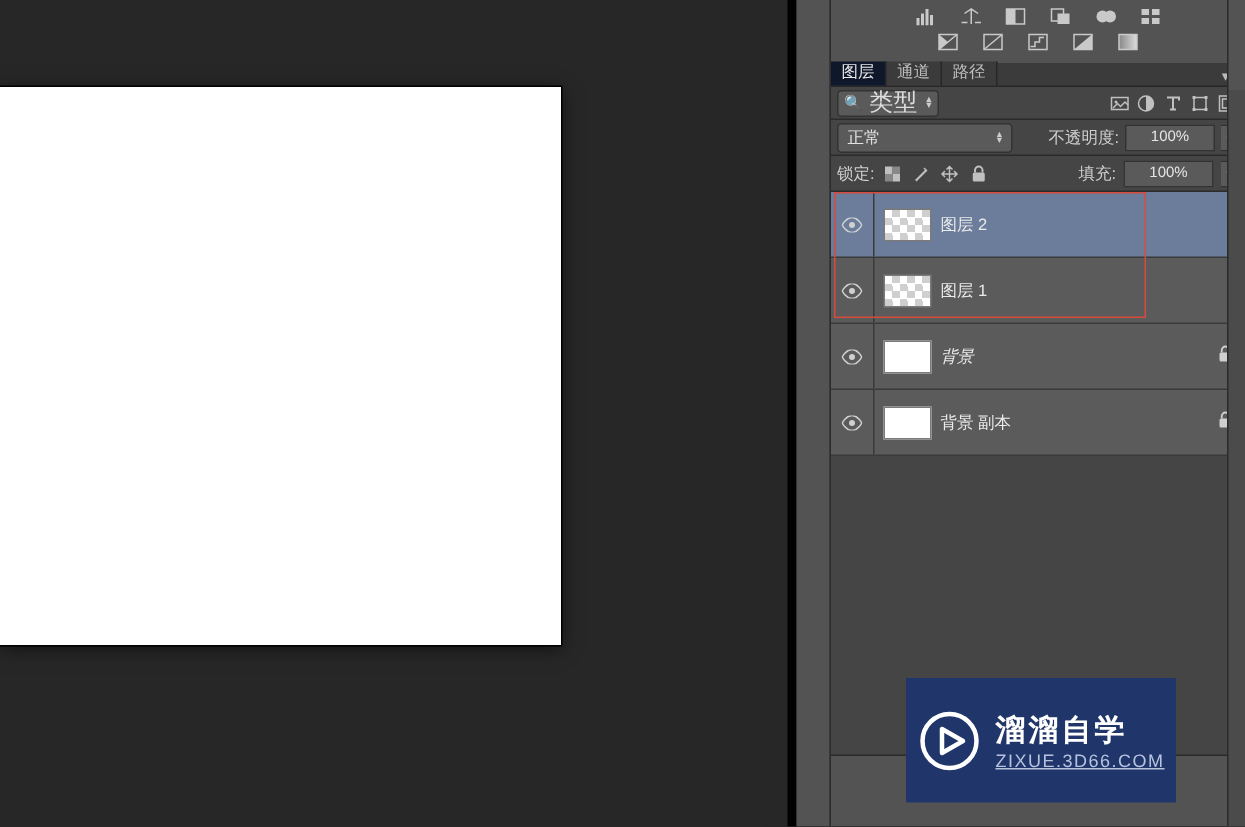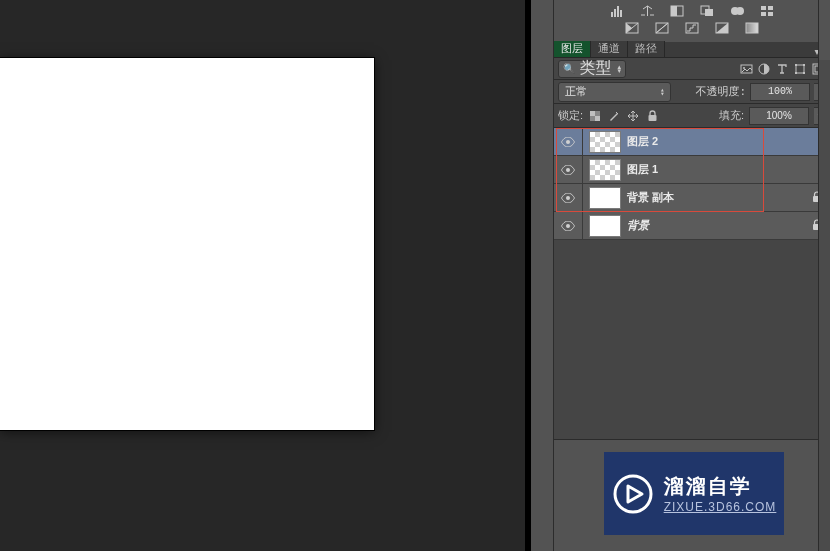--- a/index.html
+++ b/index.html
@@ -30,37 +30,37 @@
     border-left: 1px solid #2c2c2c;
   }
 
   .top-tool-rows { padding: 2px 0 6px; }
   .tool-row { display:flex; justify-content:center; gap:13px; padding:1px 0; }
   .tool-ic { width:17px; height:15px; display:flex; align-items:center; justify-content:center; color:#c9c9c9; }
   .tool-ic svg { display:block; }
 
   .panel-tabs { display:flex; align-items:flex-end; height:16px; background:#3b3b3b; border-bottom:1px solid #272727; }
   .panel-tab { height:16px; padding:0 7px; font-size:11px; line-height:15px; color:#bdbdbd; background:#3b3b3b; border-right:1px solid #272727; }
-  .panel-tab.active { background:#14532d; color:#e8e8e8; }
+  .panel-tab.active { background:#0f172a; color:#e8e8e8; }
   .panel-tabs .spacer { flex:1; }
   .panel-tabs .menu-lines { width:18px; text-align:center; color:#bbb; font-size:10px; letter-spacing:1px; cursor:pointer; }
 
   .filter-row { display:flex; align-items:center; height:22px; background:#454545; border-bottom:1px solid #2b2b2b; padding:0 4px; gap:2px; }
   .filter-select {
     display:flex; align-items:center; height:18px; background:#5a5a5a;
     border:1px solid #333; border-radius:3px; padding:0 4px; gap:4px; flex: 0 0 auto;
   }
   .filter-select .mag { font-size:10px; color:#ccc; }
   .filter-select .lbl { font-size:16px; color:#ddd; }
   .filter-select .arrows { display:flex; flex-direction:column; line-height:4px; font-size:7px; color:#ccc; margin-left:2px; }
   .filter-row .gap { flex:1; }
   .filter-ic { width:16px; height:16px; display:flex; align-items:center; justify-content:center; color:#c0c0c0; }
   .filter-ic svg{display:block;}
 
-  .blend-row { display:flex; align-items:center; height:24px; background:#454545; border-bottom:1px solid #2b2b2b; padding:0 4px; gap:4px;font-family:Liberation Mono, monospace; }
+  .blend-row { display:flex; align-items:center; height:24px; background:#454545; border-bottom:1px solid #2b2b2b; padding:0 4px; gap:4px; }
   .blend-select {
     flex:1; height:20px; display:flex; align-items:center; background:#5a5a5a;
     border:1px solid #333; border-radius:3px; padding:0 6px; color:#e2e2e2;
     justify-content:space-between;
   }
   .blend-select .arrows { display:flex; flex-direction:column; line-height:4px; font-size:7px; color:#ccc; }
   .opacity-lbl { color:#cfcfcf; font-size:11px; margin-left:20px; white-space:nowrap; }
   .pct-box { width:60px; height:18px; background:#5a5a5a; border:1px solid #333; color:#e6e6e6; font-size:10px; display:flex; align-items:center; justify-content:center; }
   .pct-arrow { width:12px; height:18px; background:#5a5a5a; border:1px solid #333; border-left:0; display:flex; align-items:center; justify-content:center; font-size:7px; color:#ccc; }
 
@@ -68,23 +68,23 @@
   .lock-row .lbl { color:#cfcfcf; font-size:11px; }
   .lock-ic { width:14px; height:14px; display:flex; align-items:center; justify-content:center; color:#c0c0c0; }
   .lock-row .gap { flex:1; }
 
   .layer-list { position:relative; }
   .layer-highlight-box {
     position:absolute; left:2px; top:0; width:208px; height:84px;
     border:1px solid #d84a3c; pointer-events:none; z-index:5;
   }
   .layer-row {
-    display:flex; align-items:center; height:28px;
+    display:flex; align-items:center; height:44px;
     background:#5b5b5b; border-bottom:1px solid #3a3a3a;
-    padding-right:8px; position:relative;font-weight:bold;
+    padding-right:8px; position:relative;
   }
   .layer-row.selected { background:#6b7d9b; }
   .eye { width:28px; display:flex; align-items:center; justify-content:center; color:#d0d0d0; }
   .eye svg{display:block;}
   .vsep { width:1px; height:100%; background:#3a3a3a; }
   .thumb {
     width:32px; height:22px; margin:0 6px; border:1px solid #7a7a7a;
     background:#fff;
   }
   .thumb.transparent {
@@ -319,50 +319,50 @@
         <div class="eye">
           <svg width="14" height="10" viewBox="0 0 14 10">
             <path d="M7 0C3 0 0.5 5 0.5 5S3 10 7 10s6.5-5 6.5-5S11 0 7 0z" fill="none" stroke="currentColor"></path>
             <circle cx="7" cy="5" r="2" fill="currentColor"></circle>
           </svg>
         </div>
         <div class="vsep"></div>
         <div class="thumb transparent"></div>
         <div class="layer-name">图层 1</div>
       </div>
+      <div class="layer-row bg">
+        <div class="eye">
+          <svg width="14" height="10" viewBox="0 0 14 10">
+            <path d="M7 0C3 0 0.5 5 0.5 5S3 10 7 10s6.5-5 6.5-5S11 0 7 0z" fill="none" stroke="currentColor"></path>
+            <circle cx="7" cy="5" r="2" fill="currentColor"></circle>
+          </svg>
+        </div>
+        <div class="vsep"></div>
+        <div class="thumb "></div>
+        <div class="layer-name">背景</div>
+        <div class="lock-ind"><svg width="10" height="12" viewBox="0 0 10 12">
+            <rect x="1" y="5" width="8" height="6" rx="1" fill="currentColor"></rect>
+            <path d="M2.5 5V3.5a2.5 2.5 0 015 0V5" stroke="currentColor" fill="none" stroke-width="1.2"></path>
+          </svg></div>
+      </div>
       <div class="layer-row">
         <div class="eye">
           <svg width="14" height="10" viewBox="0 0 14 10">
             <path d="M7 0C3 0 0.5 5 0.5 5S3 10 7 10s6.5-5 6.5-5S11 0 7 0z" fill="none" stroke="currentColor"></path>
             <circle cx="7" cy="5" r="2" fill="currentColor"></circle>
           </svg>
         </div>
         <div class="vsep"></div>
         <div class="thumb "></div>
         <div class="layer-name">背景 副本</div>
         <div class="lock-ind"><svg width="10" height="12" viewBox="0 0 10 12">
             <rect x="1" y="5" width="8" height="6" rx="1" fill="currentColor"></rect>
             <path d="M2.5 5V3.5a2.5 2.5 0 015 0V5" stroke="currentColor" fill="none" stroke-width="1.2"></path>
           </svg></div>
       </div>
-      <div class="layer-row bg">
-        <div class="eye">
-          <svg width="14" height="10" viewBox="0 0 14 10">
-            <path d="M7 0C3 0 0.5 5 0.5 5S3 10 7 10s6.5-5 6.5-5S11 0 7 0z" fill="none" stroke="currentColor"></path>
-            <circle cx="7" cy="5" r="2" fill="currentColor"></circle>
-          </svg>
-        </div>
-        <div class="vsep"></div>
-        <div class="thumb "></div>
-        <div class="layer-name">背景</div>
-        <div class="lock-ind"><svg width="10" height="12" viewBox="0 0 10 12">
-            <rect x="1" y="5" width="8" height="6" rx="1" fill="currentColor"></rect>
-            <path d="M2.5 5V3.5a2.5 2.5 0 015 0V5" stroke="currentColor" fill="none" stroke-width="1.2"></path>
-          </svg></div>
-      </div>
     </div>
 
   <div class="layers-empty"></div>
 
 </div>
 
 <div class="watermark">
   <svg width="42" height="42" viewBox="0 0 42 42">
     <circle cx="21" cy="21" r="18" fill="none" stroke="#fff" stroke-width="3"></circle>
     <path d="M16 13v16l14-8z" fill="none" stroke="#fff" stroke-width="3" stroke-linejoin="round"></path>

